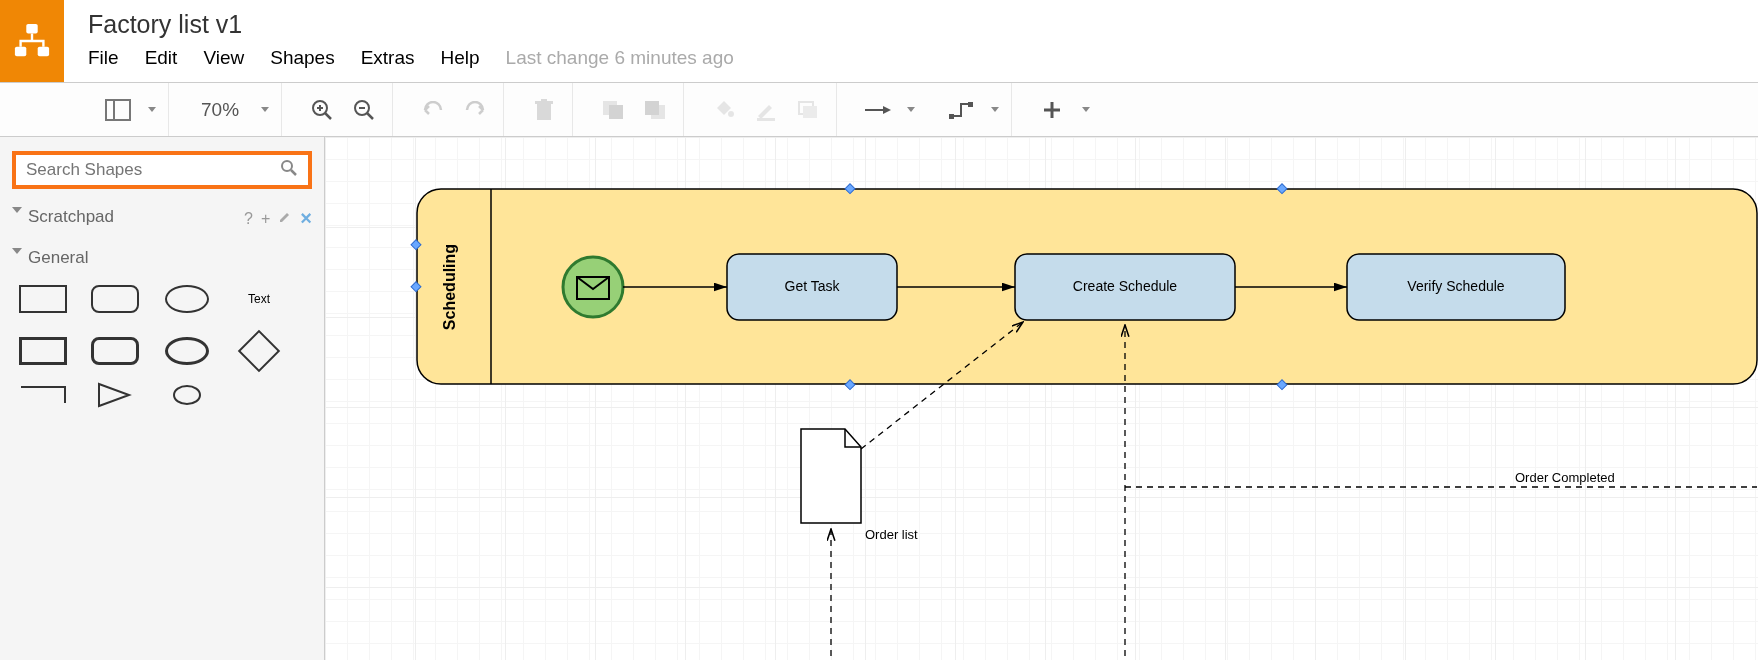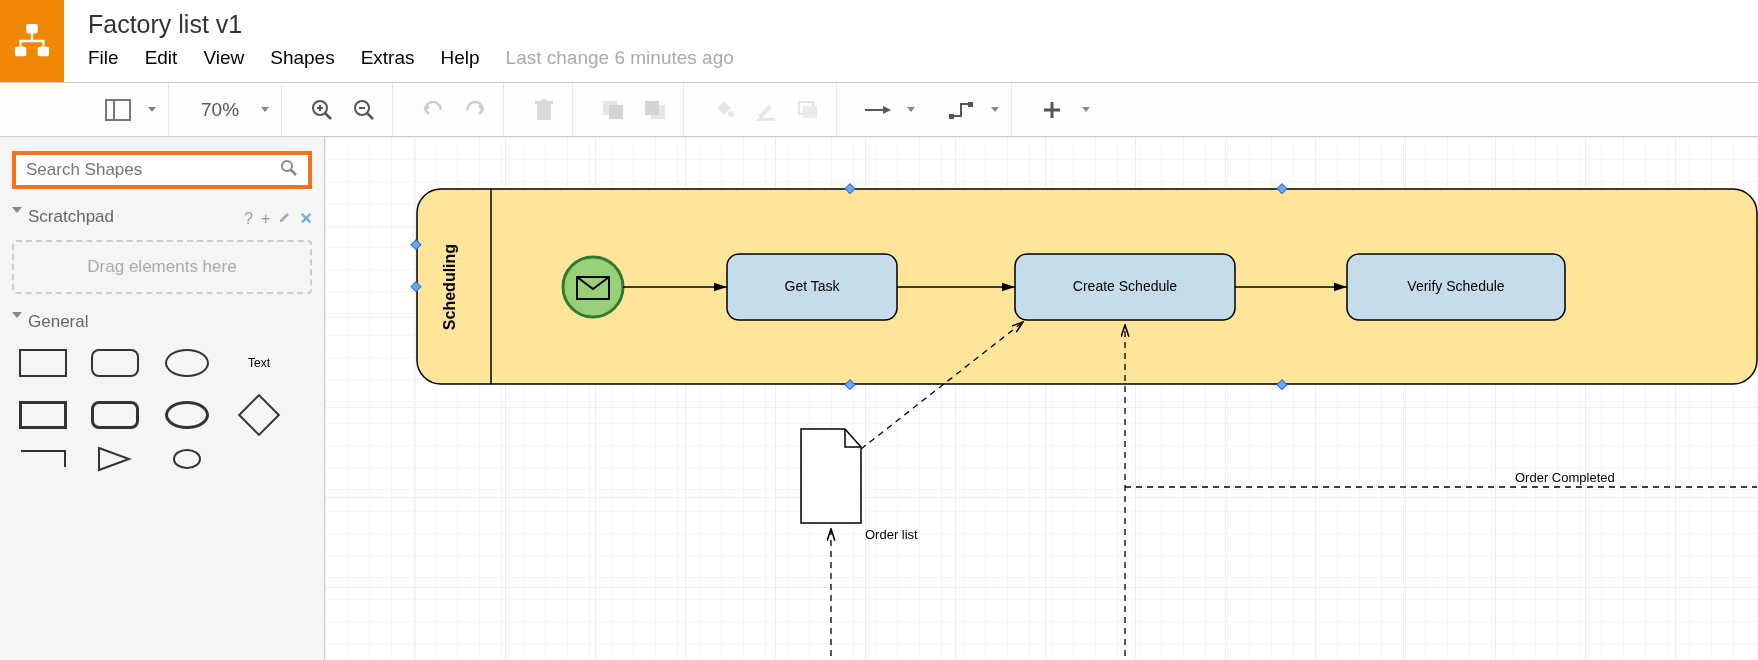--- a/index.html
+++ b/index.html
@@ -221,23 +221,20 @@
         <span>?</span>
         <span>+</span>
         <span>
           <svg width="14" height="14" viewBox="0 0 14 14">
               <path d="M2 10 L9 3 L11 5 L4 12 L2 12 Z" fill="#aaa"></path>
             </svg>
         </span>
         <span class="close-x">×</span>
       </span>
     </div>
-    <div class="scratchpad-box">
-      <span>Drag elements here</span>
-    </div>
 
     <div class="section-header">
       <span class="section-caret"></span>
       <span>General</span>
     </div>
     <div class="shape-grid">
       <div class="shape-cell">
           <div class="shape-rect"></div>
         </div>
       <div class="shape-cell">

